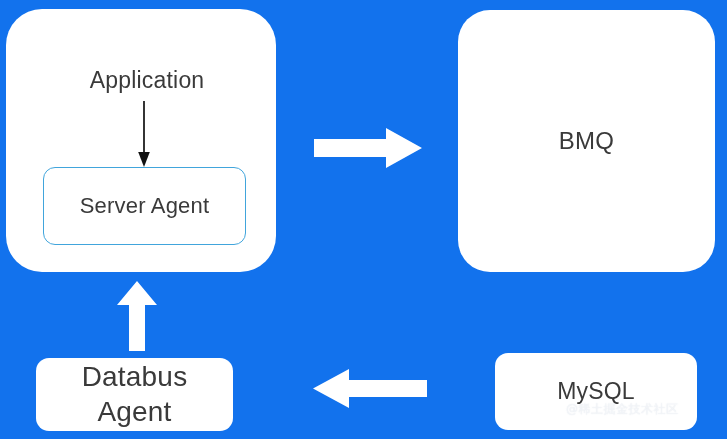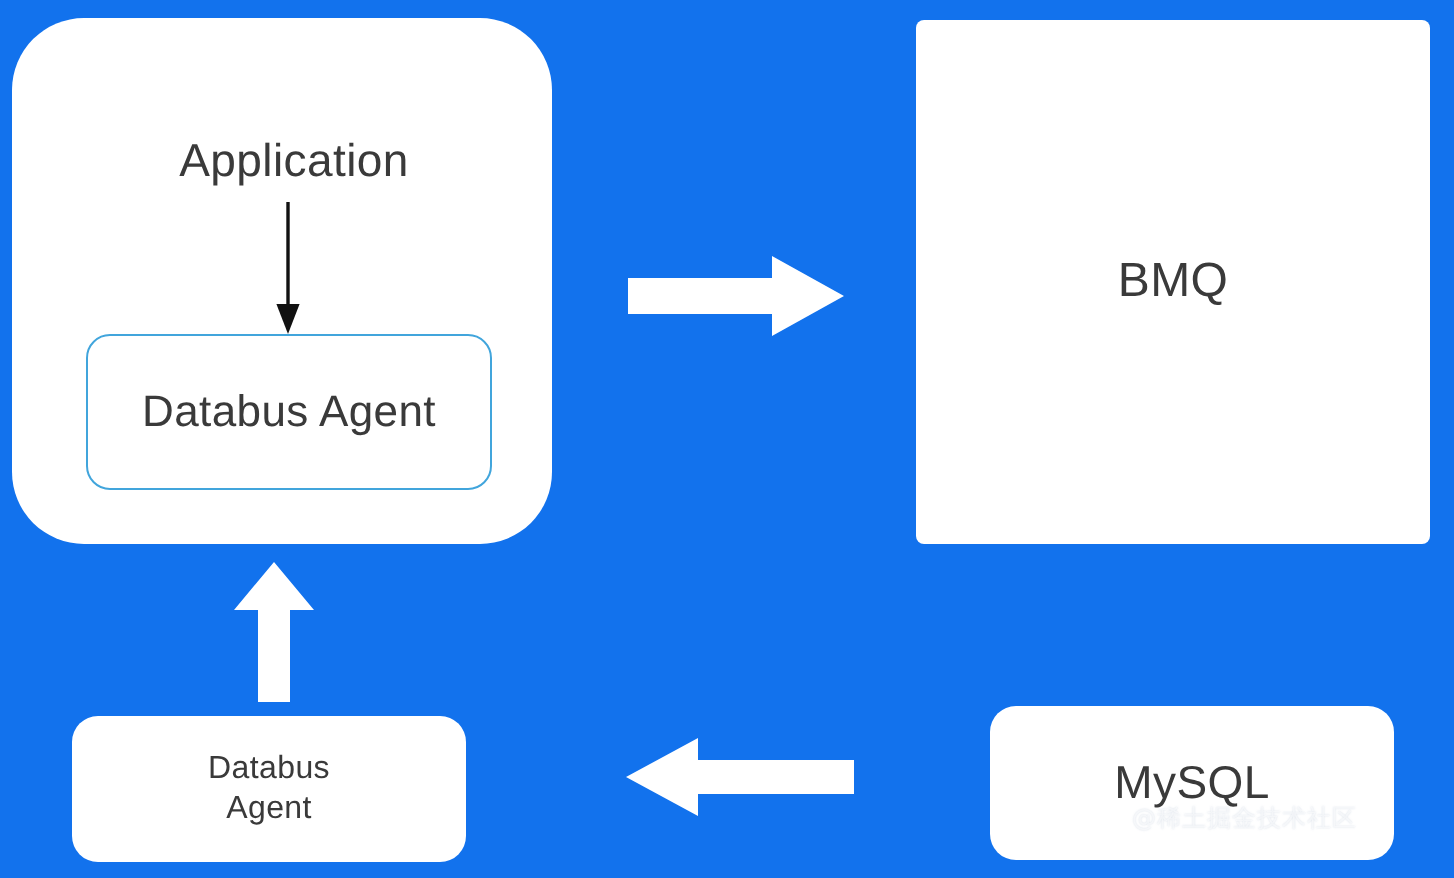--- a/index.html
+++ b/index.html
@@ -47,32 +47,32 @@
     height: 263px;
     border-radius: 36px;
     display: block;
   }
 
   .panel-bmq {
     left: 458px;
     top: 10px;
     width: 257px;
     height: 262px;
-    border-radius: 4px;
+    border-radius: 32px;
     font-size: 24px;
   }
 
   
   .node-server {
     left: 36px;
     top: 358px;
     width: 197px;
     height: 73px;
     border-radius: 13px;
-    font-size: 16px;
+    font-size: 28px;
   }
 
   .node-mysql {
     left: 495px;
     top: 353px;
     width: 202px;
     height: 77px;
     border-radius: 13px;
     font-size: 23px;
   }
@@ -160,21 +160,21 @@
     <div class="app-label">Application</div>
 
     <div class="arrow-black">
       <svg width="20" height="66" viewBox="0 0 20 66" xmlns="http://www.w3.org/2000/svg">
         <line x1="10" y1="0" x2="10" y2="54" stroke="#111111" stroke-width="1.7"></line>
         <polygon points="10,66 4.2,51 15.8,51" fill="#111111"></polygon>
       </svg>
     </div>
 
     <div class="node node-agent">
-      <span>Databus Agent</span>
+      <span>Server Agent</span>
     </div>
   </div>
 
   <div class="node panel-bmq">
     <span>BMQ</span>
   </div>
 
   <div class="arrow-white arrow-right-top">
     <svg width="108" height="44" viewBox="0 0 108 44" xmlns="http://www.w3.org/2000/svg">
       <polygon points="0,13 72,13 72,2 108,22 72,42 72,31 0,31" fill="#FFFFFF"></polygon>

